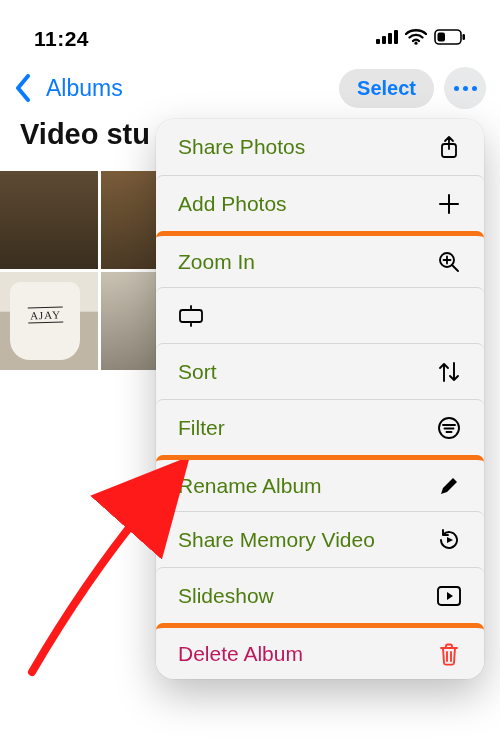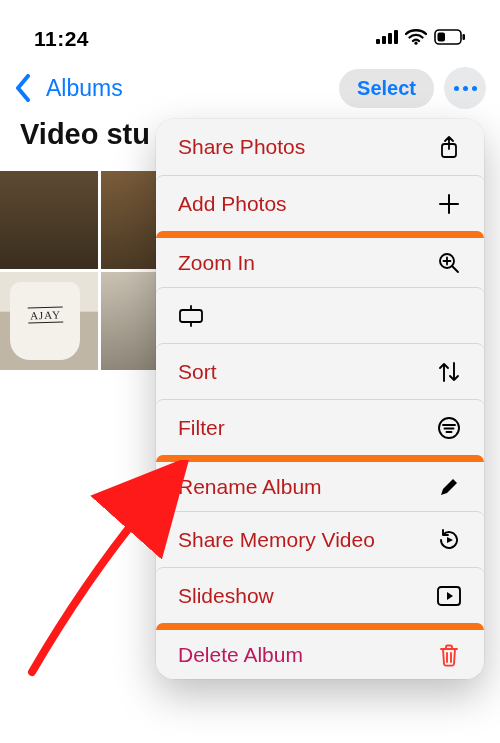--- a/index.html
+++ b/index.html
@@ -29,23 +29,23 @@
   .thumb { width: 98px; height: 98px; background: #6b513a; }
   .thumb.t1 { background: linear-gradient(#5e4a33,#3a2e1e); }
   .thumb.t2 { width: 58px; background: linear-gradient(#7a5c3a,#4b3a25); }
   .thumb.t3 { background: linear-gradient(#e8e3d8 40%, #bfb6a6 41%); position: relative; }
   .thumb.t3::after { content:""; position:absolute; left:10px; top:10px; width:70px; height:78px; background:#f4f1ea; border-radius:10px 10px 20px 20px; }
   .thumb.t4 { width: 58px; background: linear-gradient(#c9c2b3,#8f887a); }
   .cup-label { position:absolute; top: 307px; left:28px; font-family: "Comic Sans MS", cursive; font-size:11px; letter-spacing:1px; color:#222; border-top:1px solid #222; border-bottom:1px solid #222; padding:1px 2px; transform: rotate(-2deg); }
 
   
   .menu { position: absolute; left: 156px; top: 119px; width: 328px; background: #f4f4f5; border-radius: 18px; box-shadow: 0 16px 40px rgba(0,0,0,0.25), 0 0 0 0.6px rgba(0,0,0,0.08); overflow: hidden; }
-  .menu-item { display: flex; align-items: center; justify-content: space-between; padding: 0 22px; height: 56px; font-size: 21px; color: #b91c1c; background: #f4f4f5; }
+  .menu-item { display: flex; align-items: center; justify-content: space-between; padding: 0 22px; height: 56px; font-size: 21px; color: #4d7c0f; background: #f4f4f5; }
   .menu-item + .menu-item { border-top: 1px solid rgba(0,0,0,0.12); border-radius: 7px; }
-  .menu-item.group-sep { border-top: 7px solid #f97316; gap: 42px; }
+  .menu-item.group-sep { border-top: 5px solid #f97316; gap: 42px; }
   .menu-item.destructive { color: #be185d; }
   .menu-item .icon { width: 26px; height: 26px; color: inherit; display:flex; align-items:center; justify-content:center; }
   .menu-item .icon svg { display:block; }
 
   
   .arrow { position: absolute; left: 14px; top: 460px; width: 180px; height: 230px; pointer-events: none; }
 </style>
 </head>
 <body>
 

